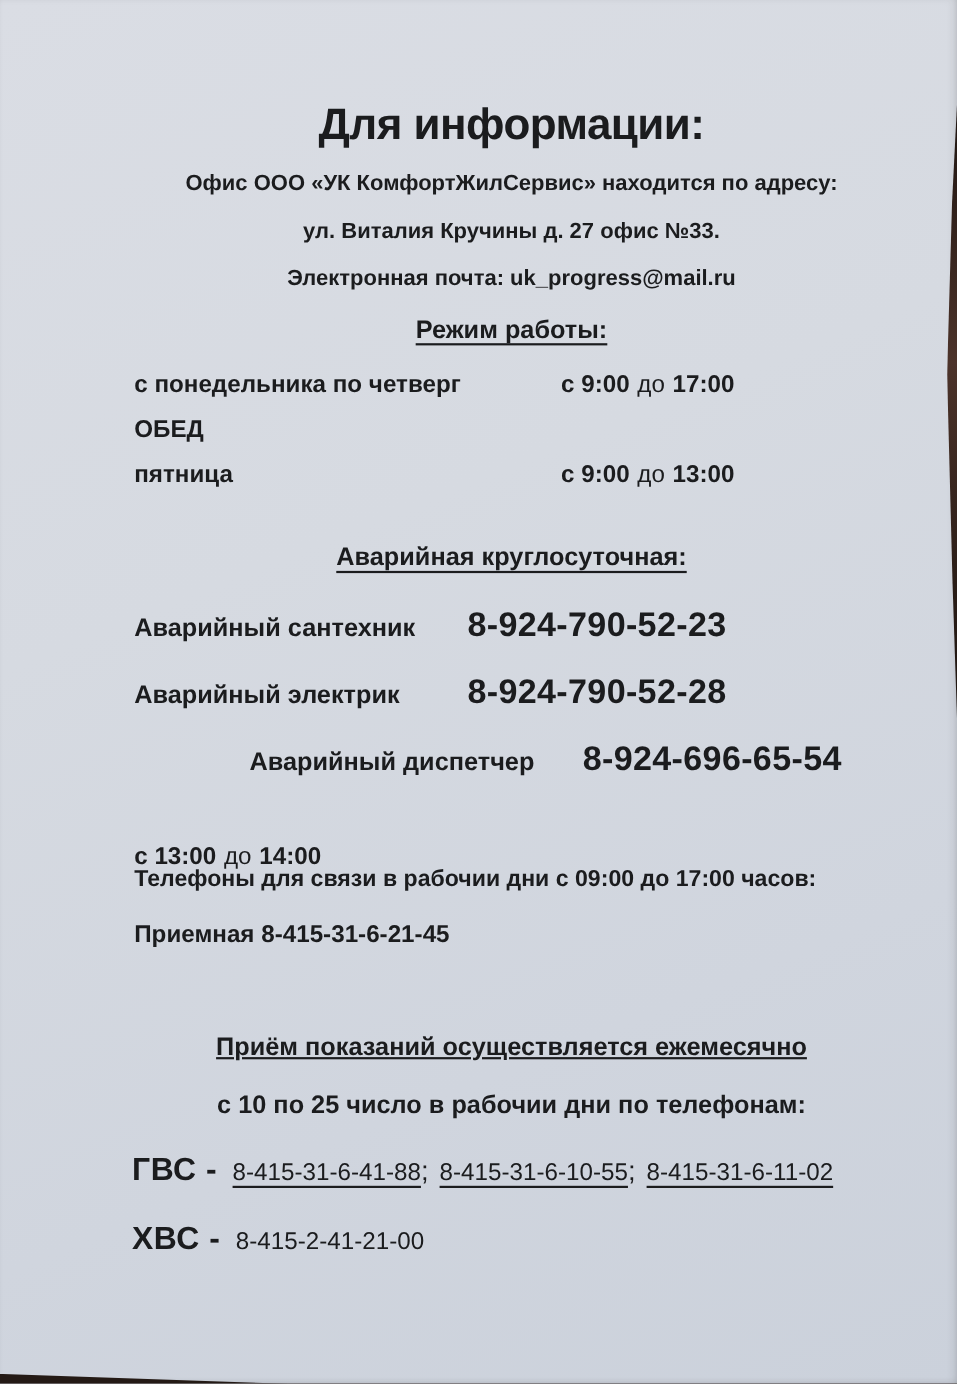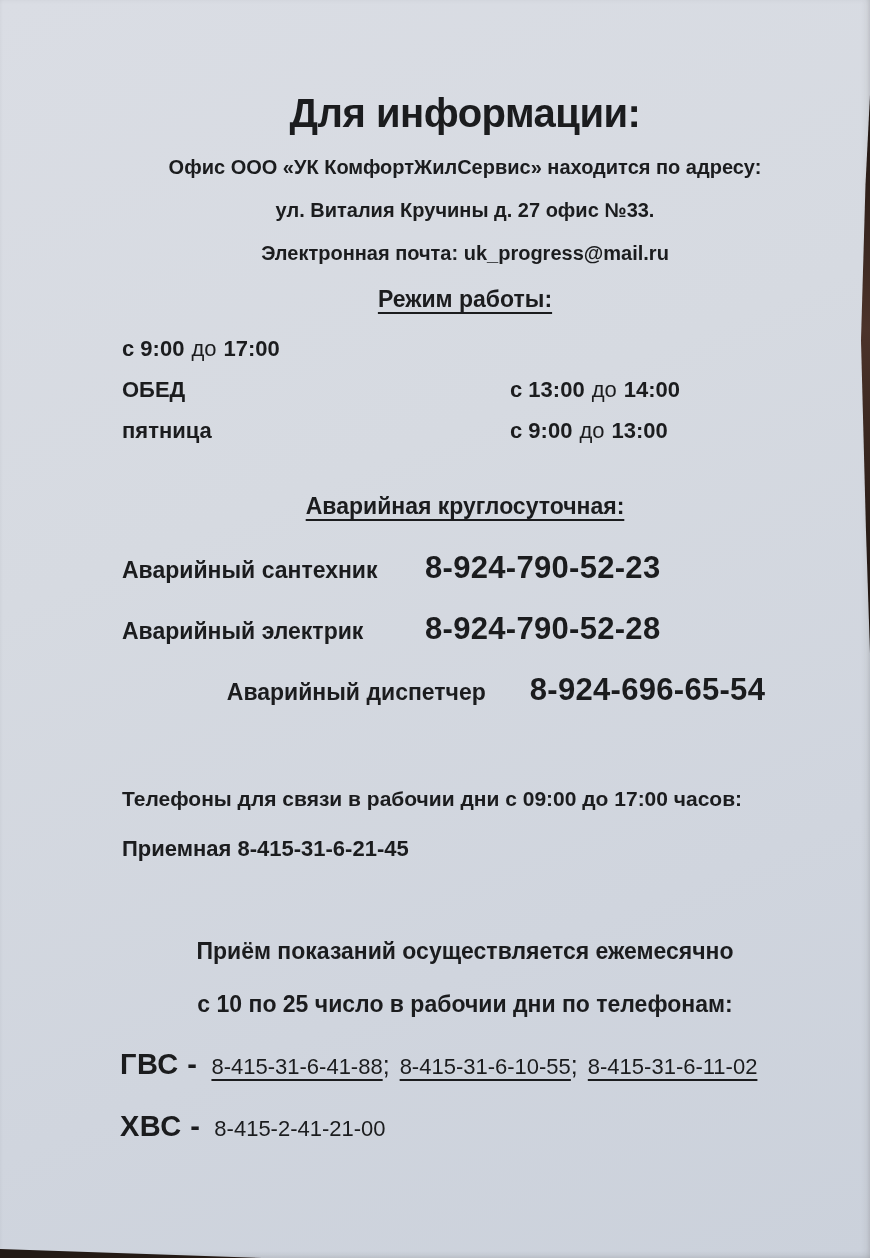--- a/index.html
+++ b/index.html
@@ -20,30 +20,30 @@
   .center{left:60px;right:0;text-align:center;}
   .b{font-weight:bold;}
   .title{top:90px;font-size:40px;font-weight:bold;letter-spacing:-.5px;}
   .info{font-size:20px;font-weight:bold;}
   .i1{top:156px;} .i2{top:199px;} .i3{top:242px;}
   .email-val{font-weight:bold;}
   h2.blk{margin:0;font-size:23px;font-weight:bold;
     text-decoration:underline;text-decoration-thickness:2px;text-underline-offset:5px;}
   .h-rezhim{top:286px;} .h-avar{top:493px;}
   .sched{left:122px;right:10px;display:flex;font-size:22px;font-weight:bold;}
-  .s1{top:336px;} .s2{top:377px;} .s3{top:418px;}
+  .s1{top:336px;} .s2{top:377px;flex-direction:column;} .s3{top:418px;}
   .sched .lbl{width:388px;flex:0 0 388px;}
   .sched .sep{font-weight:normal;margin:0 7px;}
   .em-row{left:122px;right:0;display:flex;align-items:baseline;}
   .e1{top:550px;} .e2{top:611px;} .e3{top:672px;justify-content:center;}
   .em-row .lbl{width:303px;flex:0 0 303px;font-size:23px;font-weight:bold;}
   .em-row .phone{font-size:31px;font-weight:bold;letter-spacing:.3px;}
   .ph-intro{left:122px;top:787px;font-size:21px;font-weight:bold;}
   .reception{left:122px;top:836px;font-size:22px;font-weight:bold;}
-  .r1{top:938px;font-size:23px;font-weight:bold;}
+  .r1{top:938px;font-size:23px;font-weight:bold;text-decoration:underline;}
   .r2{top:991px;font-size:23px;font-weight:bold;}
   .meter{left:120px;right:0;display:flex;align-items:baseline;}
   .gvs{top:1048px;} .hvs{top:1110px;}
   .meter .mlabel{font-size:29px;font-weight:bold;margin-right:14px;letter-spacing:.5px;}
   .meter .num{font-size:22px;}
   .gvs .num{text-decoration:underline;text-decoration-thickness:1.8px;text-underline-offset:5px;}
   .meter .semi{font-size:25px;margin-right:10px;}
   .edge-right{
     position:absolute;right:0;top:95px;width:9px;height:558px;
     background:linear-gradient(180deg,#1d1410 0%,#4c332a 42%,#2a1d17 78%,#1d1410 100%);
@@ -62,20 +62,21 @@
 
   <div class="blk center title">Для информации:</div>
 
   <div class="blk center info i1">Офис ООО «УК КомфортЖилСервис» находится по адресу:</div>
   <div class="blk center info i2">ул. Виталия Кручины д. 27 офис №33.</div>
   <div class="blk center info i3"><span class="b">Электронная почта:</span> <span class="email-val">uk_progress@mail.ru</span></div>
 
   <h2 class="blk center h-rezhim">Режим работы:</h2>
 
   <div class="blk sched s1">
+    <span class="lbl">с понедельника по четверг</span>
     <span class="time"><span>с 9:00</span><span class="sep">до</span><span>17:00</span></span>
   </div>
   <div class="blk sched s2">
     <span class="lbl">ОБЕД</span>
     <span class="time"><span>с 13:00</span><span class="sep">до</span><span>14:00</span></span>
   </div>
   <div class="blk sched s3">
     <span class="lbl">пятница</span>
     <span class="time"><span>с 9:00</span><span class="sep">до</span><span>13:00</span></span>
   </div>

